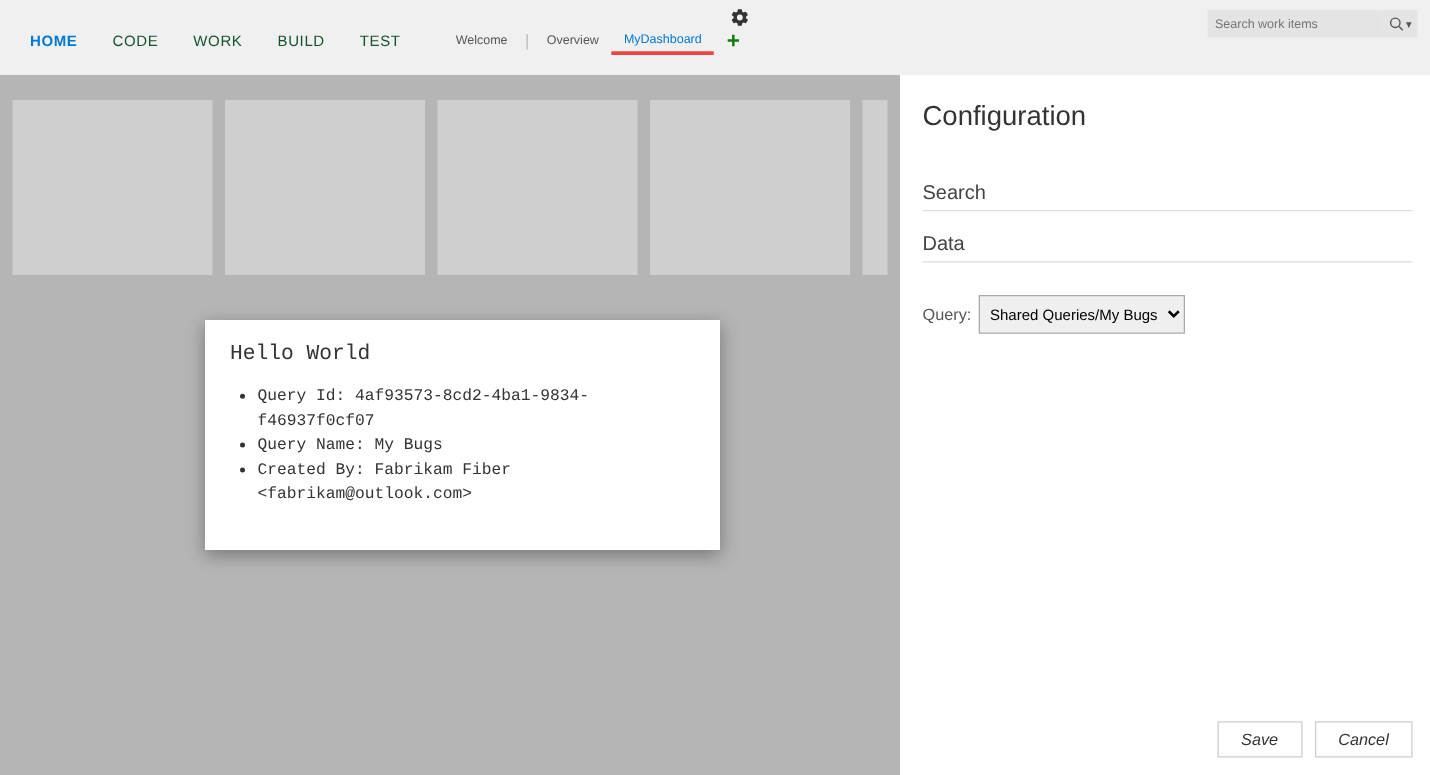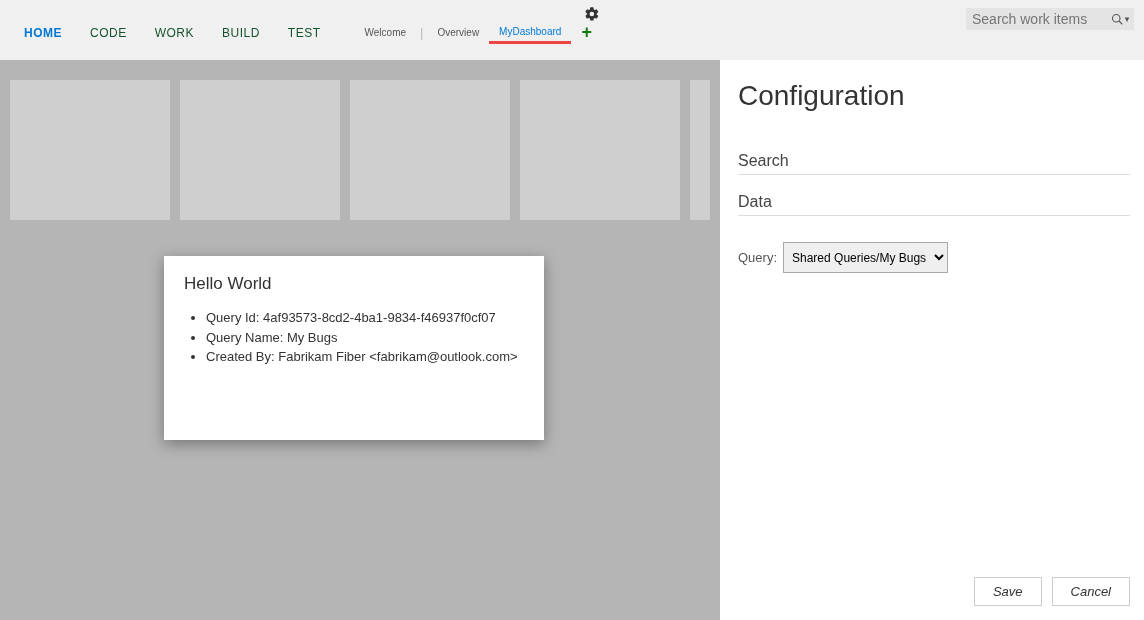--- a/index.html
+++ b/index.html
@@ -4,46 +4,46 @@
   <style>
     * { box-sizing: border-box; margin: 0; padding: 0; }
     body { font-family: "Segoe UI", Arial, sans-serif; font-size: 13px; color: #333; background: #fff; width: 1144px; height: 620px; overflow: hidden; }
 
     
     .topbar { height: 60px; background: #f0f0f0; display: flex; position: relative; }
     .primary-nav { display: flex; align-items: center; padding: 6px 10px 0 10px; }
     .primary-nav .nav-item { padding: 4px 14px; font-size: 12px; color: #14532d; cursor: pointer; letter-spacing: 0.5px; }
     .primary-nav .nav-item.active { color: #0078d4; font-weight: 600; }
     .search-area { position: absolute; right: 10px; top: 8px; display: flex; align-items: center; }
-    .search-input { width: 140px; height: 22px; border: none; background: #e4e4e4; padding: 2px 6px; font-size: 14px; color: #888; outline: none; }
+    .search-input { width: 140px; height: 22px; border: none; background: #e4e4e4; padding: 2px 6px; font-size: 10px; color: #888; outline: none; }
     .search-btn { width: 28px; height: 22px; background: #e4e4e4; border: none; display: flex; align-items: center; justify-content: center; cursor: pointer; color: #555; }
     .search-btn svg { width: 12px; height: 12px; }
     .dropdown-caret { font-size: 9px; margin-left: 2px; color: #555; }
 
     .secondary-nav { display: flex; align-items: center; padding: 4px 10px 0 10px; position: relative; }
     .secondary-nav .sub-item { padding: 6px 10px; font-size: 10px; color: #555; cursor: pointer; }
     .secondary-nav .sub-item.active { color: #0078d4; border-bottom: 3px solid #ef4444; padding-bottom: 4px; }
     .secondary-nav .divider { color: #bbb; padding: 0 4px; }
     .add-tab { color: #107c10; font-size: 18px; font-weight: bold; padding: 2px 10px; cursor: pointer; }
     .gear-btn { position: absolute; right: 12px; top: 6px; cursor: pointer; color: #333; }
     .gear-btn svg { width: 16px; height: 16px; }
 
     
     .content { display: flex; height: 560px; }
     .dashboard-area { width: 720px; background: #b5b5b5; position: relative; padding: 20px 10px; display: flex; flex-wrap: wrap; gap: 10px; align-content: flex-start; overflow: hidden; }
     .tile { width: 160px; height: 140px; background: #cfcfcf; }
 
-    .popup-card { position: absolute; left: 164px; top: 196px; width: 380px; height: 184px; background: #fff; box-shadow: 0 4px 14px rgba(0,0,0,0.35); padding: 18px 20px; }
+    .popup-card { position: absolute; left: 164px; top: 196px; width: 412px; height: 184px; background: #fff; box-shadow: 0 4px 14px rgba(0,0,0,0.35); padding: 18px 20px; font-family: Liberation Mono, monospace; }
     .popup-card h3 { font-size: 17px; font-weight: 400; color: #333; margin-bottom: 14px; }
     .popup-card ul { list-style: disc; padding-left: 22px; }
     .popup-card li { font-size: 13px; color: #333; line-height: 1.5; }
 
     
     .config-panel { flex: 1; background: #fff; padding: 20px 14px 14px 18px; position: relative; }
-    .config-panel h2 { font-size: 28px; font-weight: 400; color: #333; margin-bottom: 40px; }
+    .config-panel h2 { font-size: 22px; font-weight: 400; color: #333; margin-bottom: 40px; }
     .section-header { font-size: 16px; font-weight: 400; color: #444; padding-bottom: 4px; border-bottom: 1px solid #ddd; margin-bottom: 18px; }
     .field-row { display: flex; align-items: center; margin-top: 26px; font-size: 13px; color: #555; }
     .field-row label { margin-right: 6px; }
     .field-row select { font-size: 12px; padding: 2px 4px; border: 1px solid #aaa; min-width: 160px; height: 31px; }
 
     .panel-footer { position: absolute; right: 14px; bottom: 14px; display: flex; gap: 10px; }
     .panel-footer button { background: #fff; border: 1px solid #ccc; padding: 6px 18px; font-size: 13px; color: #333; cursor: pointer; font-style: italic; }
   </style>
 </head>
 <body>

